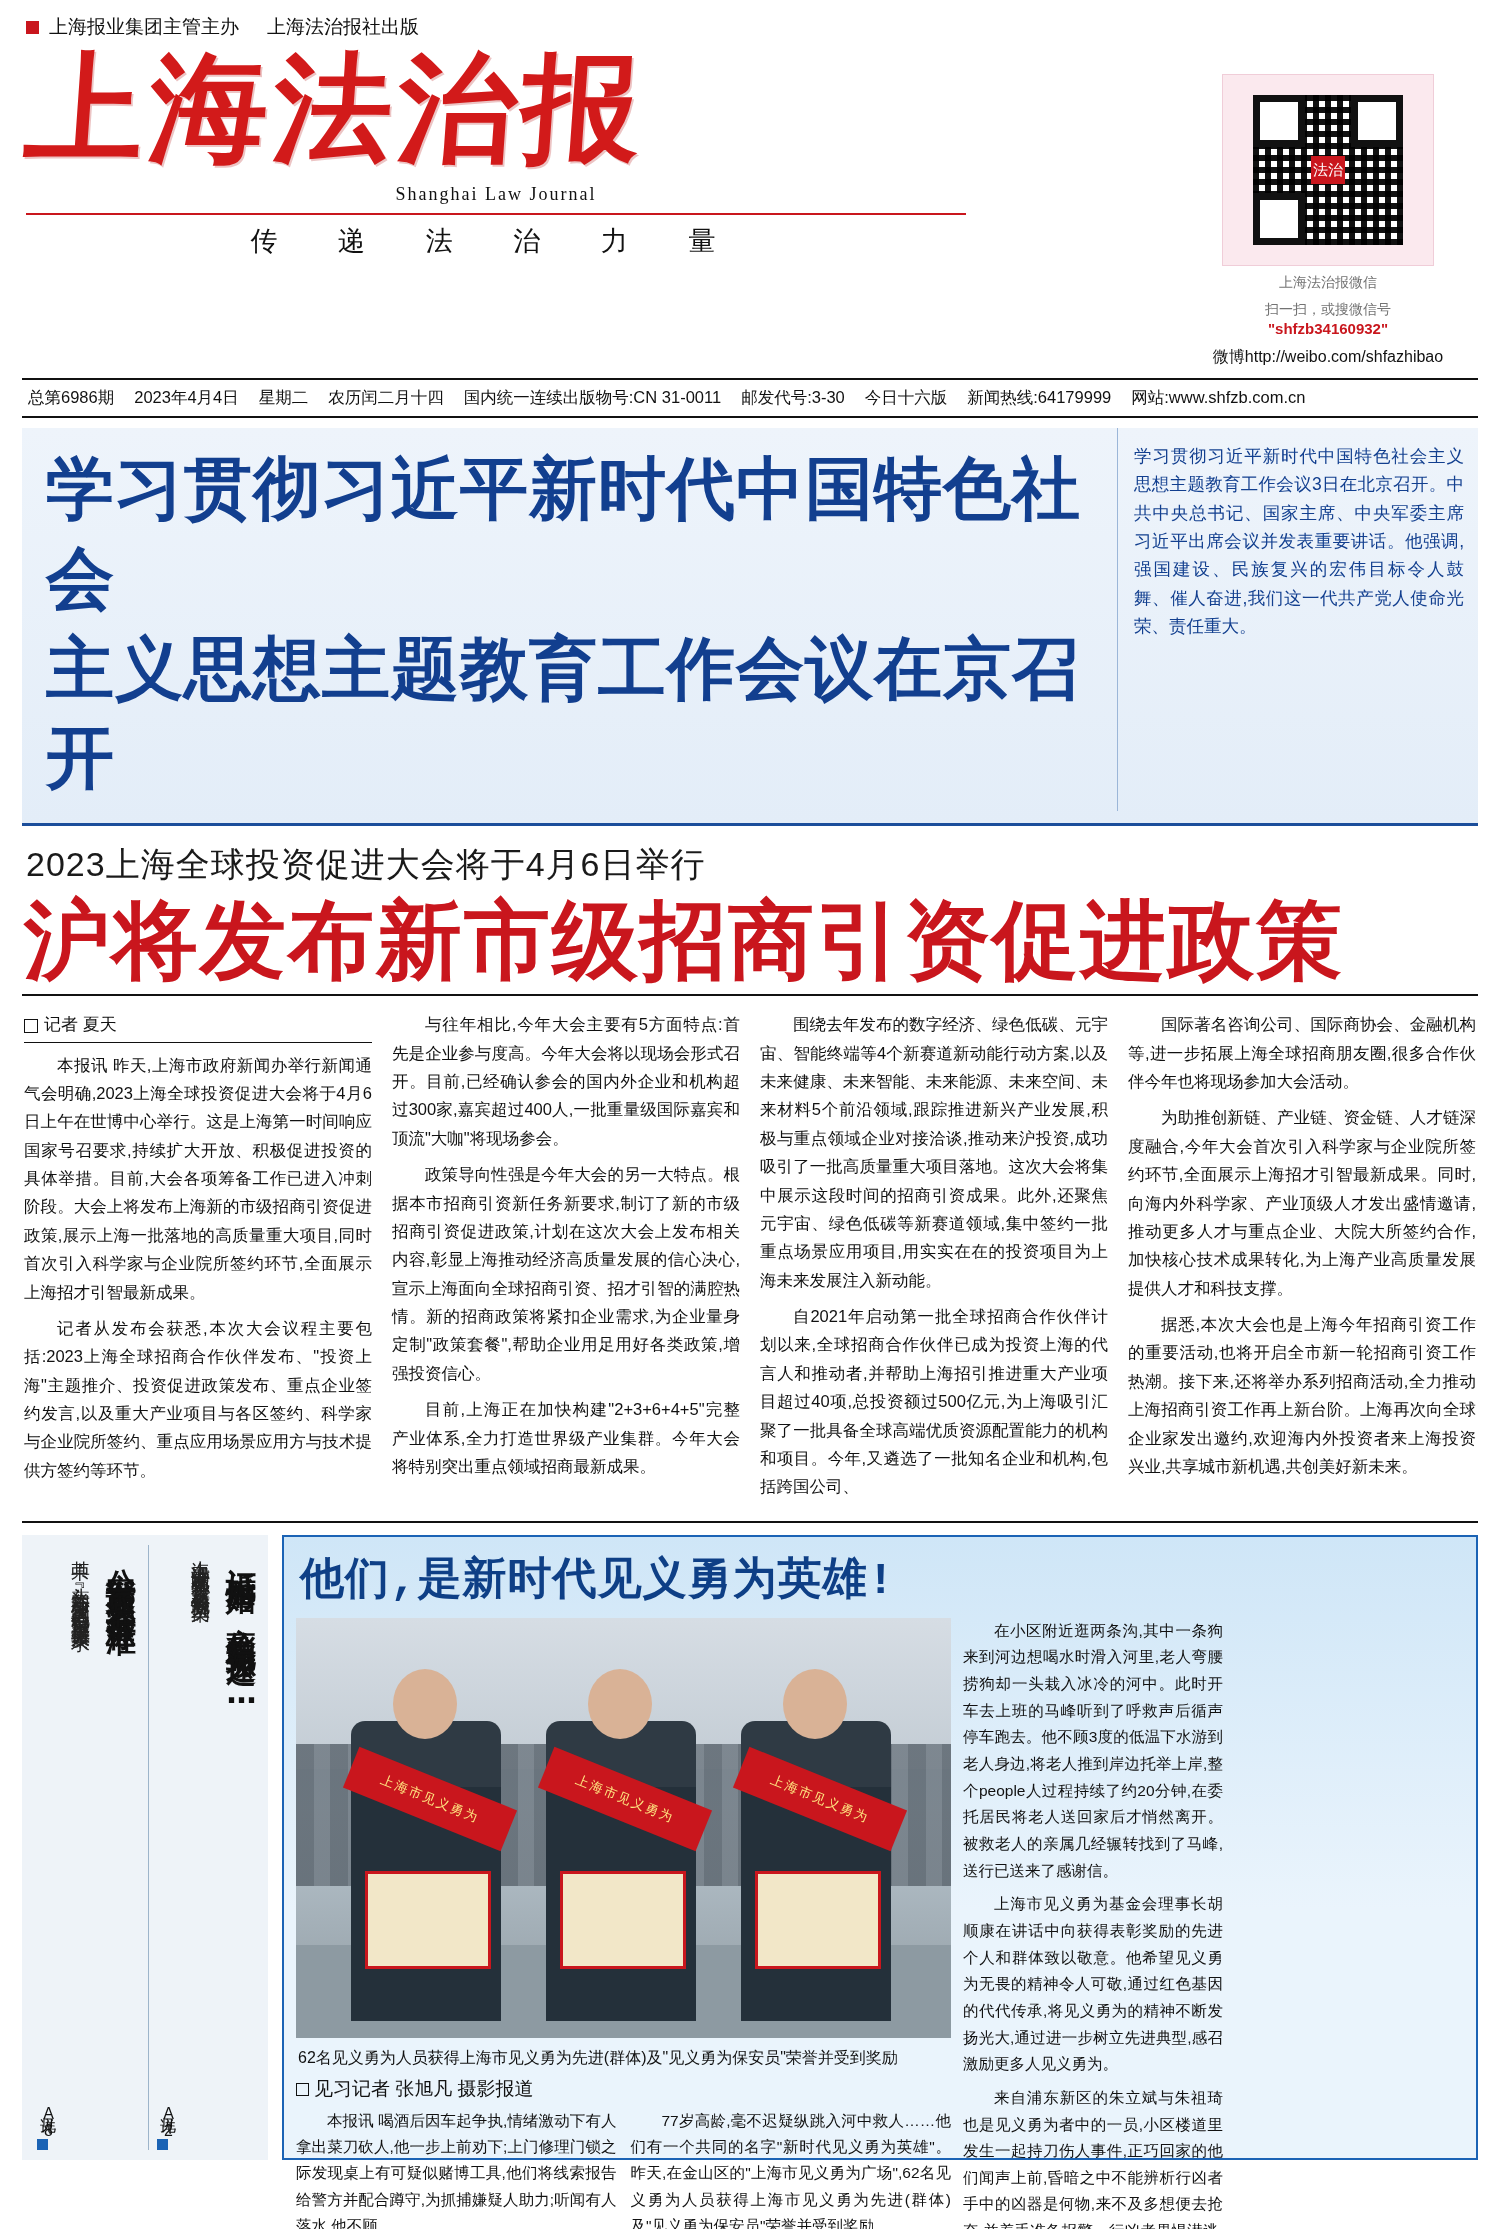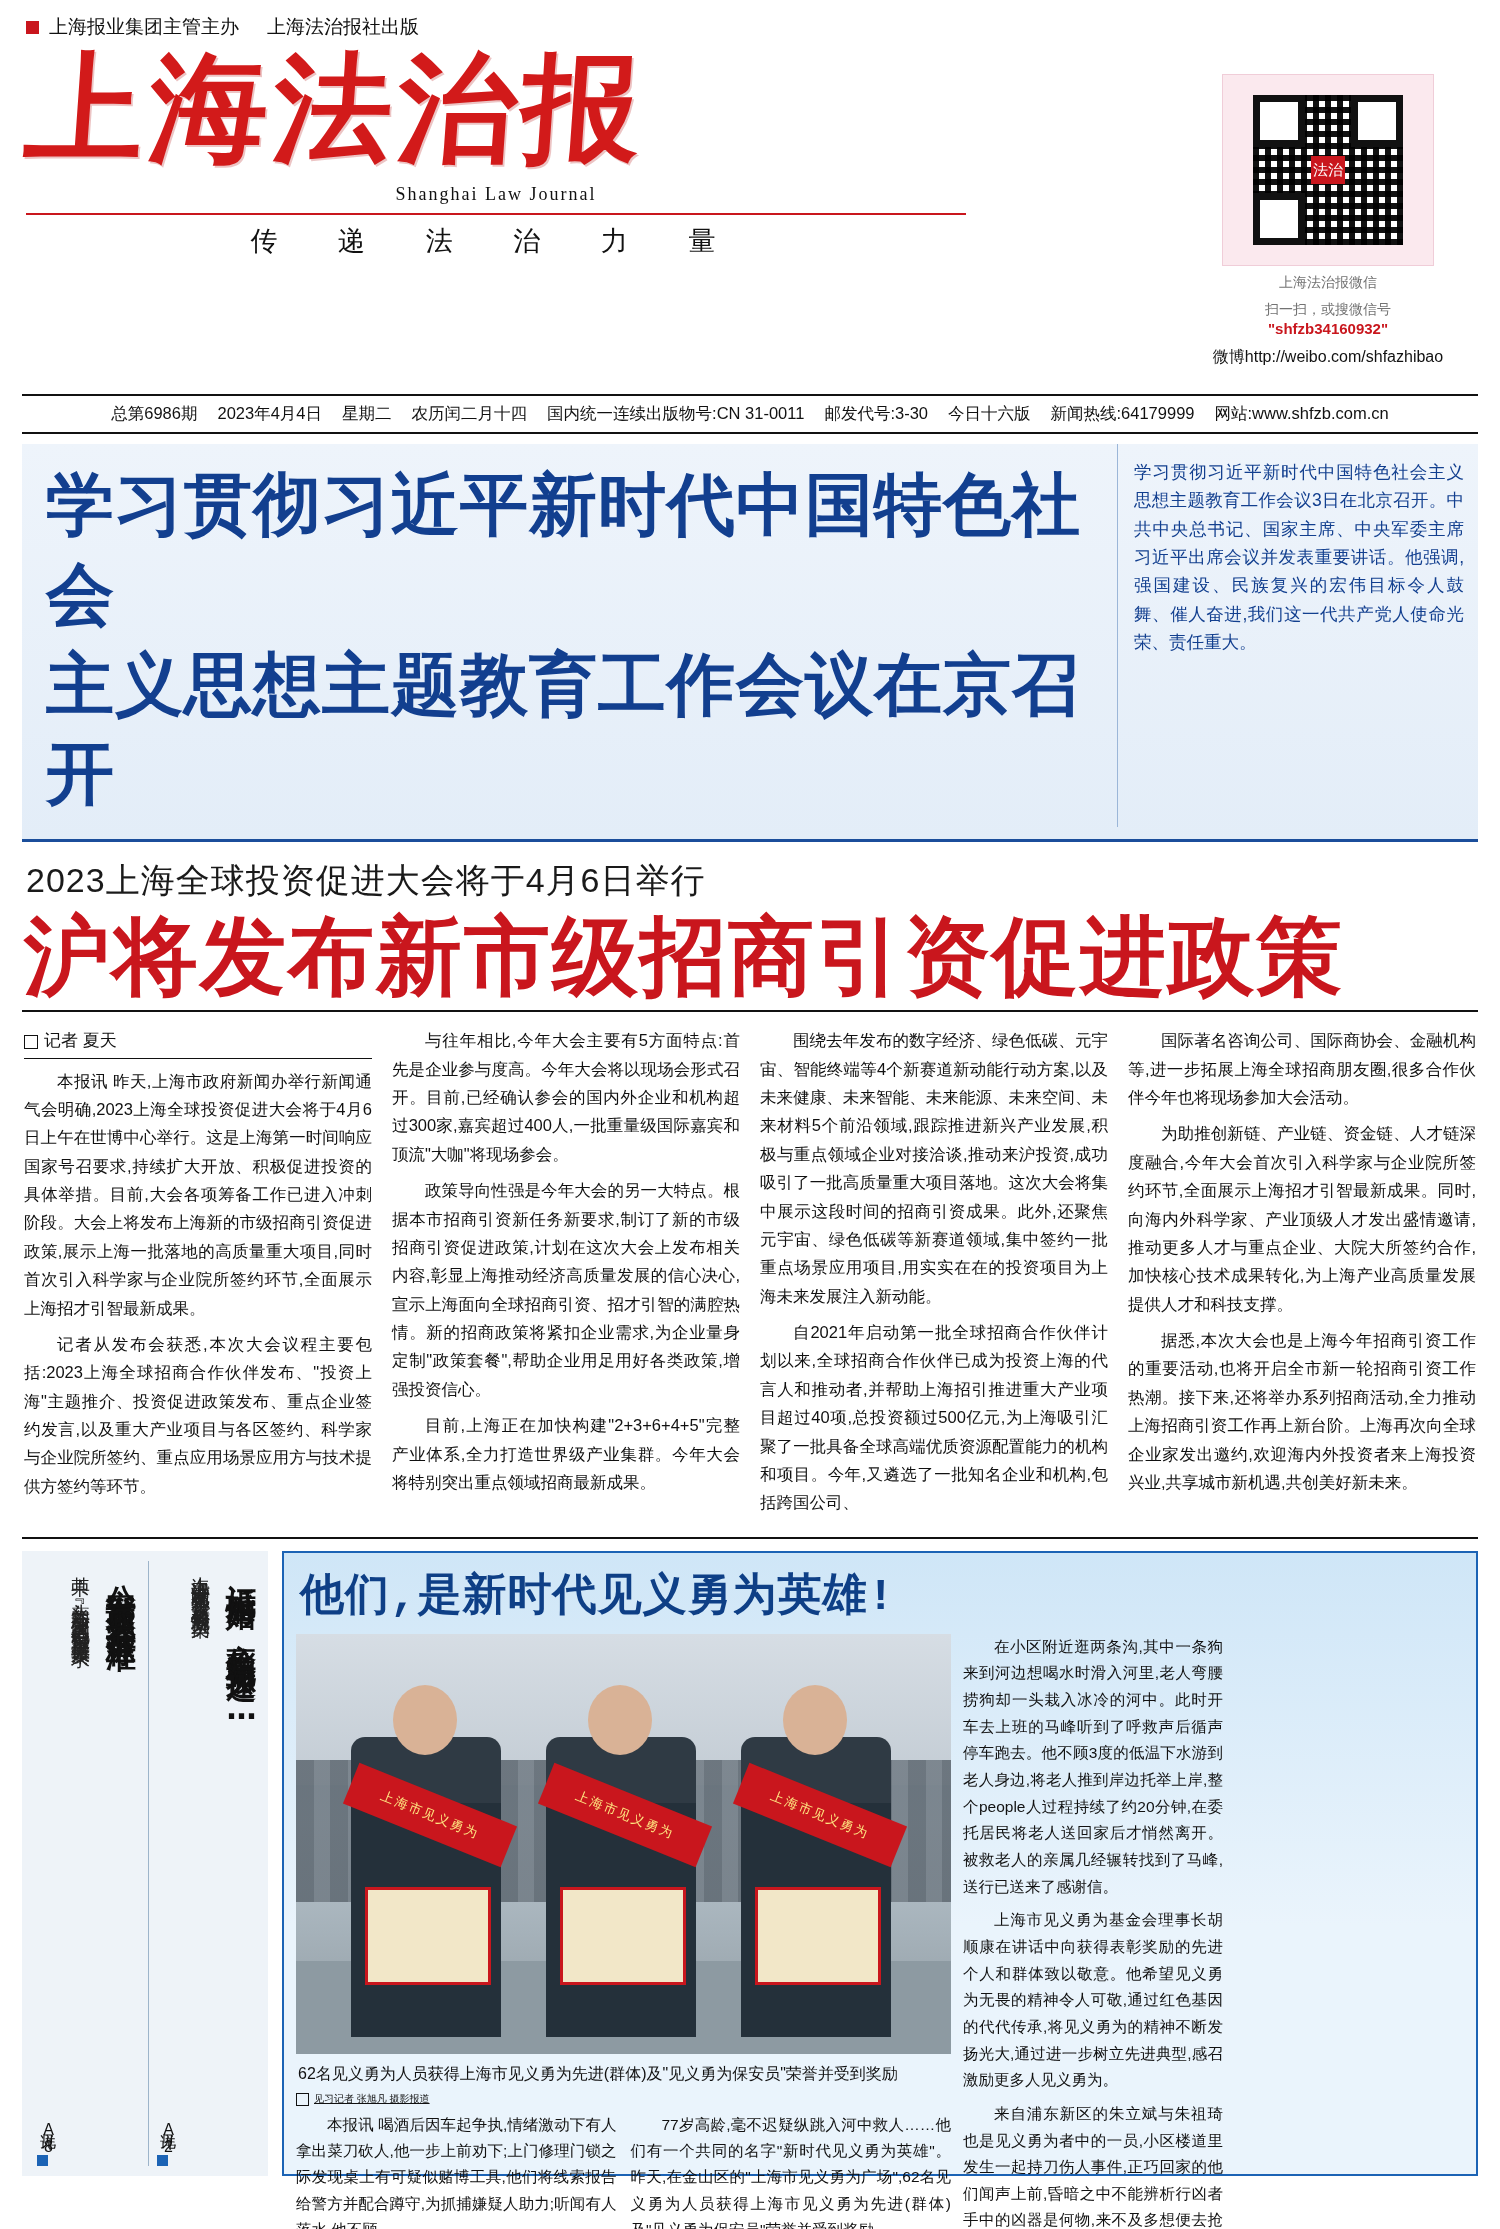--- a/index.html
+++ b/index.html
@@ -29,21 +29,21 @@
   .qr:before,.qr:after{content:"";position:absolute;width:38px;height:38px;border:7px solid #111;background:#fff;}
   .qr:before{top:0;left:0;}
   .qr:after{top:0;right:0;}
   .qr-dot{position:absolute;bottom:0;left:0;width:38px;height:38px;border:7px solid #111;background:#fff;}
   .qr-mid{position:absolute;top:50%;left:50%;transform:translate(-50%,-50%);width:34px;height:28px;background:#c9161d;color:#fff;font-size:15px;display:flex;align-items:center;justify-content:center;}
   .qr-cap{font-size:14px;color:#737373;margin-top:6px;line-height:1.5;}
   .qr-id{font-size:15px;color:#c9161d;font-weight:bold;}
   .weibo{font-size:16px;color:#111;margin-top:10px;}
 
   
-  .infostrip{border-top:2px solid #111;border-bottom:2px solid #111;margin-top:26px;padding:7px 6px;font-size:16.5px;display:flex;gap:20px;justify-content:center;}
+  .infostrip{border-top:2px solid #111;border-bottom:2px solid #111;margin-top:10px;padding:7px 6px;font-size:16.5px;display:flex;gap:20px;justify-content:flex-start;}
   .infostrip span{white-space:nowrap;}
 
   
   .lead{display:flex;margin-top:10px;border-bottom:3px solid #1b4e9b;padding-bottom:12px;background:linear-gradient(180deg,#eef4fb 0%,#e3edf8 100%);}
   .lead-main{flex:1;padding:16px 20px 8px 24px;}
   .lead-h{font-family:"DejaVu Sans","Liberation Sans",sans-serif;font-weight:bold;color:#123f8f;font-size:68px;line-height:1.32;letter-spacing:1px;}
   .lead-side{width:330px;border-left:1px solid #9bb6d8;padding:14px 14px 8px 16px;font-size:17.5px;line-height:1.62;color:#123f8f;text-align:justify;}
 
   
   .kicker{font-size:34px;color:#1a1a1a;padding:16px 4px 2px 4px;letter-spacing:1px;}
@@ -77,21 +77,21 @@
   .photo{width:655px;height:420px;background:linear-gradient(180deg,#9fb4c4 0%,#b9c6cf 45%,#8f9aa1 100%);position:relative;overflow:hidden;}
   .sky{position:absolute;left:0;top:0;right:0;height:36%;background:linear-gradient(180deg,#d6dde4,#c3ccd4);}
   .road{position:absolute;left:0;bottom:0;right:0;height:22%;background:#8d9aa2;}
   .crowd{position:absolute;left:0;top:30%;right:0;height:34%;background:repeating-linear-gradient(90deg,#5d6770 0 18px,#717b84 18px 34px);opacity:.85;}
   .p-person{position:absolute;bottom:4%;width:150px;height:300px;background:linear-gradient(180deg,#2f3a44 0 22%,#24303a 22% 100%);border-radius:14px 14px 0 0;}
   .p1{left:55px;} .p2{left:250px;} .p3{left:445px;}
   .p-head{position:absolute;top:-52px;left:42px;width:64px;height:70px;border-radius:50%;background:#d9b296;}
   .sash{position:absolute;top:56px;left:-6px;width:170px;height:44px;background:#c9161d;transform:rotate(22deg);color:#ffe680;font-size:13px;display:flex;align-items:center;justify-content:center;letter-spacing:2px;}
   .cert{position:absolute;top:150px;left:14px;width:120px;height:92px;background:#f2e7c8;border:3px solid #c9161d;}
   .caption{font-size:16px;line-height:1.5;padding:8px 2px 6px 2px;color:#111;}
-  .cap-byline{font-size:10px;color:#111;padding-bottom:6px;text-decoration:underline;}
+  .cap-byline{font-size:19px;color:#111;padding-bottom:6px;}
   .cap-byline .box{display:inline-block;width:11px;height:11px;border:1px solid #111;margin-right:5px;vertical-align:middle;}
   .feat-text{flex:1;font-size:15.5px;line-height:1.7;text-align:justify;}
   .feat-text p{margin:0 0 7px 0;text-indent:2em;}
   .right-text{width:260px;font-size:15.5px;line-height:1.72;text-align:justify;}
   .right-text p{margin:0 0 7px 0;text-indent:2em;}
 </style>
 </head>
 <body>
 
 <div class="page">

